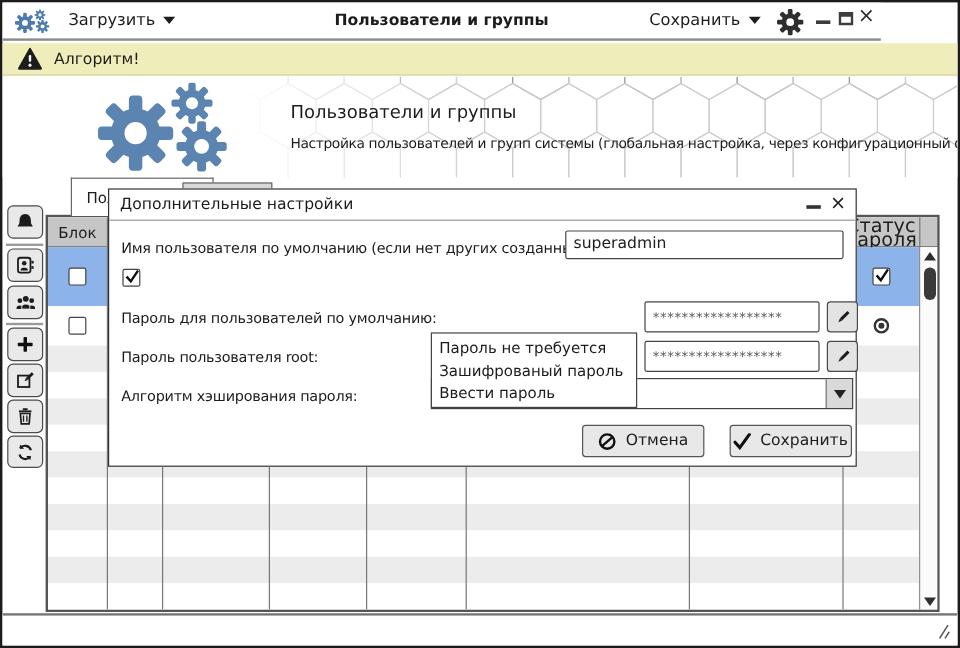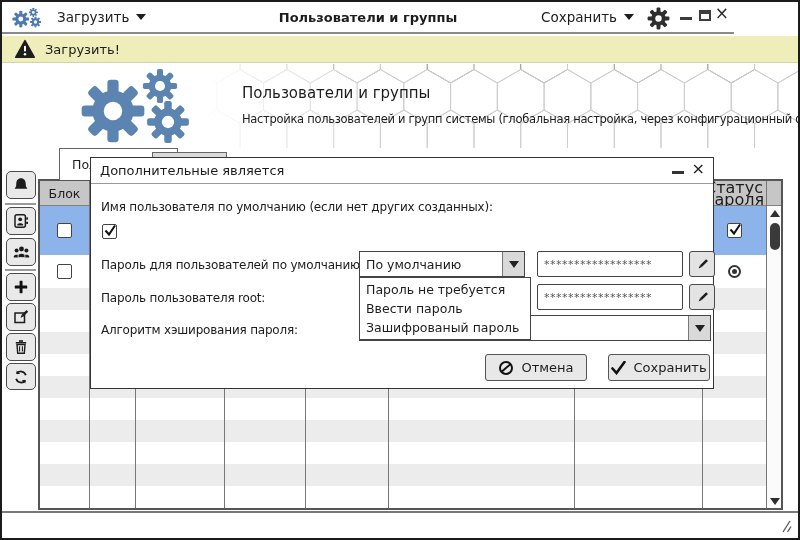--- a/index.html
+++ b/index.html
@@ -126,21 +126,21 @@
     <div class="wc-max"></div>
     <div class="wc-close">×</div>
   </div>
 
   <div class="warnbar">
     <svg width="22" height="20" viewBox="0 0 24 22">
       <path d="M12 2 L22 20 H2 Z" fill="#1d1d1d" stroke="#1d1d1d" stroke-width="2" stroke-linejoin="round"></path>
       <rect x="10.9" y="7.5" width="2.2" height="6.2" rx="1" fill="#ffffff"></rect>
       <circle cx="12" cy="16.8" r="1.4" fill="#ffffff"></circle>
     </svg>
-    <span>Загрузить!</span>
+    <span>Алгоритм!</span>
   </div>
 
   <div class="header">
     <svg id="hex-svg" width="600" height="84">
         <polygon points="-6.6,-21.5 -6.6,5.5 -30.0,19.0 -53.4,5.5 -53.4,-21.5 -30.0,-35.0" fill="none" stroke="#9a9a9a"></polygon>
         <polygon points="40.1,-21.5 40.1,5.5 16.8,19.0 -6.6,5.5 -6.6,-21.5 16.8,-35.0" fill="none" stroke="#cdcdcd"></polygon>
         <polygon points="86.9,-21.5 86.9,5.5 63.5,19.0 40.1,5.5 40.1,-21.5 63.5,-35.0" fill="none" stroke="#9a9a9a"></polygon>
         <polygon points="133.7,-21.5 133.7,5.5 110.3,19.0 86.9,5.5 86.9,-21.5 110.3,-35.0" fill="none" stroke="#cdcdcd"></polygon>
         <polygon points="180.4,-21.5 180.4,5.5 157.1,19.0 133.7,5.5 133.7,-21.5 157.1,-35.0" fill="none" stroke="#9a9a9a"></polygon>
         <polygon points="227.2,-21.5 227.2,5.5 203.8,19.0 180.4,5.5 180.4,-21.5 203.8,-35.0" fill="none" stroke="#cdcdcd"></polygon>
@@ -328,40 +328,35 @@
 
   <div class="statusbar">
     <svg class="grip" width="15" height="14" viewBox="0 0 15 14">
       <line x1="6" y1="13" x2="13" y2="2" stroke="#555" stroke-width="1.3"></line>
       <line x1="10.5" y1="13" x2="14" y2="7.5" stroke="#555" stroke-width="1.3"></line>
     </svg>
   </div>
 
   <div class="modal">
     <div class="m-title">
-      <div class="t">Дополнительные является</div>
+      <div class="t">Дополнительные настройки</div>
       <div class="m-min"></div>
       <div class="m-close">×</div>
     </div>
 
     <div class="m-label" style="left:10px;top:42px">Имя пользователя по умолчанию (если нет других созданных):</div>
+    <div class="m-input" style="left:380px;top:34px;width:232px">superadmin</div>
 
     <div class="cbx" style="left:11px;top:66px;position:absolute">
       <svg width="15" height="15" viewBox="0 0 15 15">
         <path d="M2.5 7.5 l3.5 4 6-9" stroke="#111" stroke-width="2" fill="none"></path>
       </svg>
     </div>
 
     <div class="m-label" style="left:10px;top:100px">Пароль для пользователей по умолчанию:</div>
-    <div class="combo" style="left:268px;top:93px;width:166px">
-      <span class="val">По умолчанию</span>
-      <span class="btn">
-          <span class="tri"></span>
-        </span>
-    </div>
     <div class="m-input pwd" style="left:446px;top:93px;width:146px;height:26px">******************</div>
     <div class="iconbtn" style="left:598px;top:93px">
       <svg width="15" height="15" viewBox="0 0 16 16">
         <g transform="rotate(45 8 8)">
           <rect x="6.7" y="1.2" width="2.7" height="9.3" fill="#1c1c1c"></rect>
           <path d="M6.7 10.5 h2.7 l-1.35 3.4 z" fill="#1c1c1c"></path>
         </g>
       </svg>
     </div>
 
@@ -378,22 +373,22 @@
 
     <div class="m-label" style="left:10px;top:165px">Алгоритм хэширования пароля:</div>
     <div class="combo" style="left:268px;top:157px;width:352px">
       <span class="btn">
           <span class="tri"></span>
         </span>
     </div>
 
     <div class="droplist">
       <div class="dropitem">Пароль не требуется</div>
+      <div class="dropitem">Зашифрованый пароль</div>
       <div class="dropitem">Ввести пароль</div>
-      <div class="dropitem">Зашифрованый пароль</div>
     </div>
 
     <div class="m-btn" style="left:394px">
       <svg width="16" height="16" viewBox="0 0 16 16">
         <circle cx="8" cy="8" r="6" fill="none" stroke="#111" stroke-width="2"></circle>
         <line x1="3.9" y1="11.6" x2="12.1" y2="4.4" stroke="#111" stroke-width="2"></line>
       </svg>
       <span>Отмена</span>
     </div>
     <div class="m-btn" style="left:517px">

